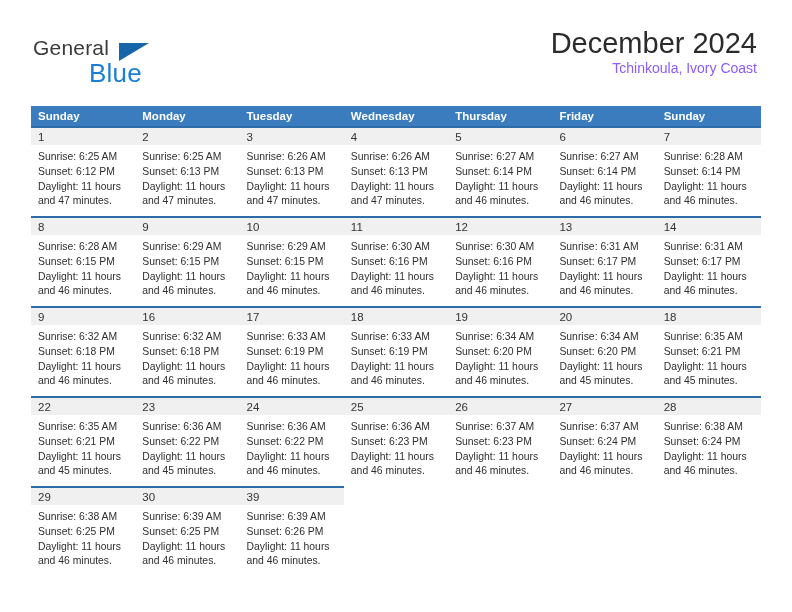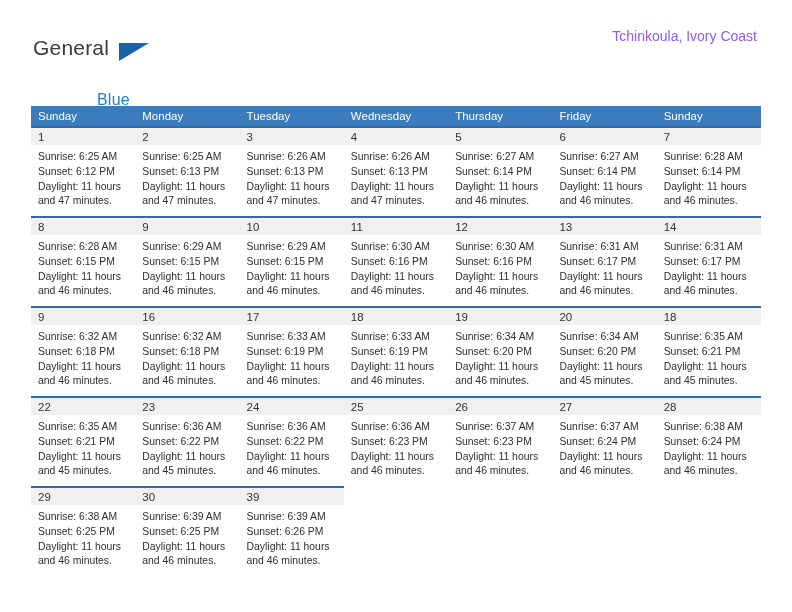--- a/index.html
+++ b/index.html
@@ -50,27 +50,26 @@
     position: absolute;
     left: 86px;
     top: 7px;
     width: 0;
     height: 0;
     border-left: 30px solid #1565a8;
     border-bottom: 18px solid transparent;
   }
   .brand-blue {
     position: absolute;
-    left: 64px;
+    left: 56px;
     top: 22px;
-    font-size: 16px;
+    font-size: 26px;
     letter-spacing: .2px;
     color: #1b7fd4;
     font-family: "Liberation Sans", sans-serif;
-    margin-top: 33px;
   }
 
   .title-block {
     position: absolute;
     right: 35px;
     top: 28px;
     text-align: right;
   }
   .cal-title {
     font-size: 29px;
@@ -92,21 +91,21 @@
     left: 31px;
     top: 106px;
     width: 730px;
     border-collapse: collapse;
     table-layout: fixed;
   }
   .calendar th {
     background: #3a7cbe;
     color: #ffffff;
     font-size: 11.5px;
-    font-weight: normal;
+    font-weight: bold;
     text-align: left;
     padding: 4px 0 4px 7px;
     height: 17px;
     box-sizing: border-box;
   }
   .calendar td {
     width: 104.28px;
     vertical-align: top;
     padding: 0;
     border: 0;
@@ -152,20 +151,21 @@
 
   <div class="header">
 
     <div class="brand">
       <span class="brand-general">General</span>
       <span class="brand-triangle"></span>
       <span class="brand-blue">Blue</span>
     </div>
 
     <div class="title-block">
+      <div class="cal-title">December 2024</div>
       <div class="cal-subtitle">Tchinkoula, Ivory Coast</div>
     </div>
 
   </div>
 
   <table class="calendar">
     <thead>
       <tr id="weekday-row">
           <th>Sunday</th>
           <th>Monday</th>

